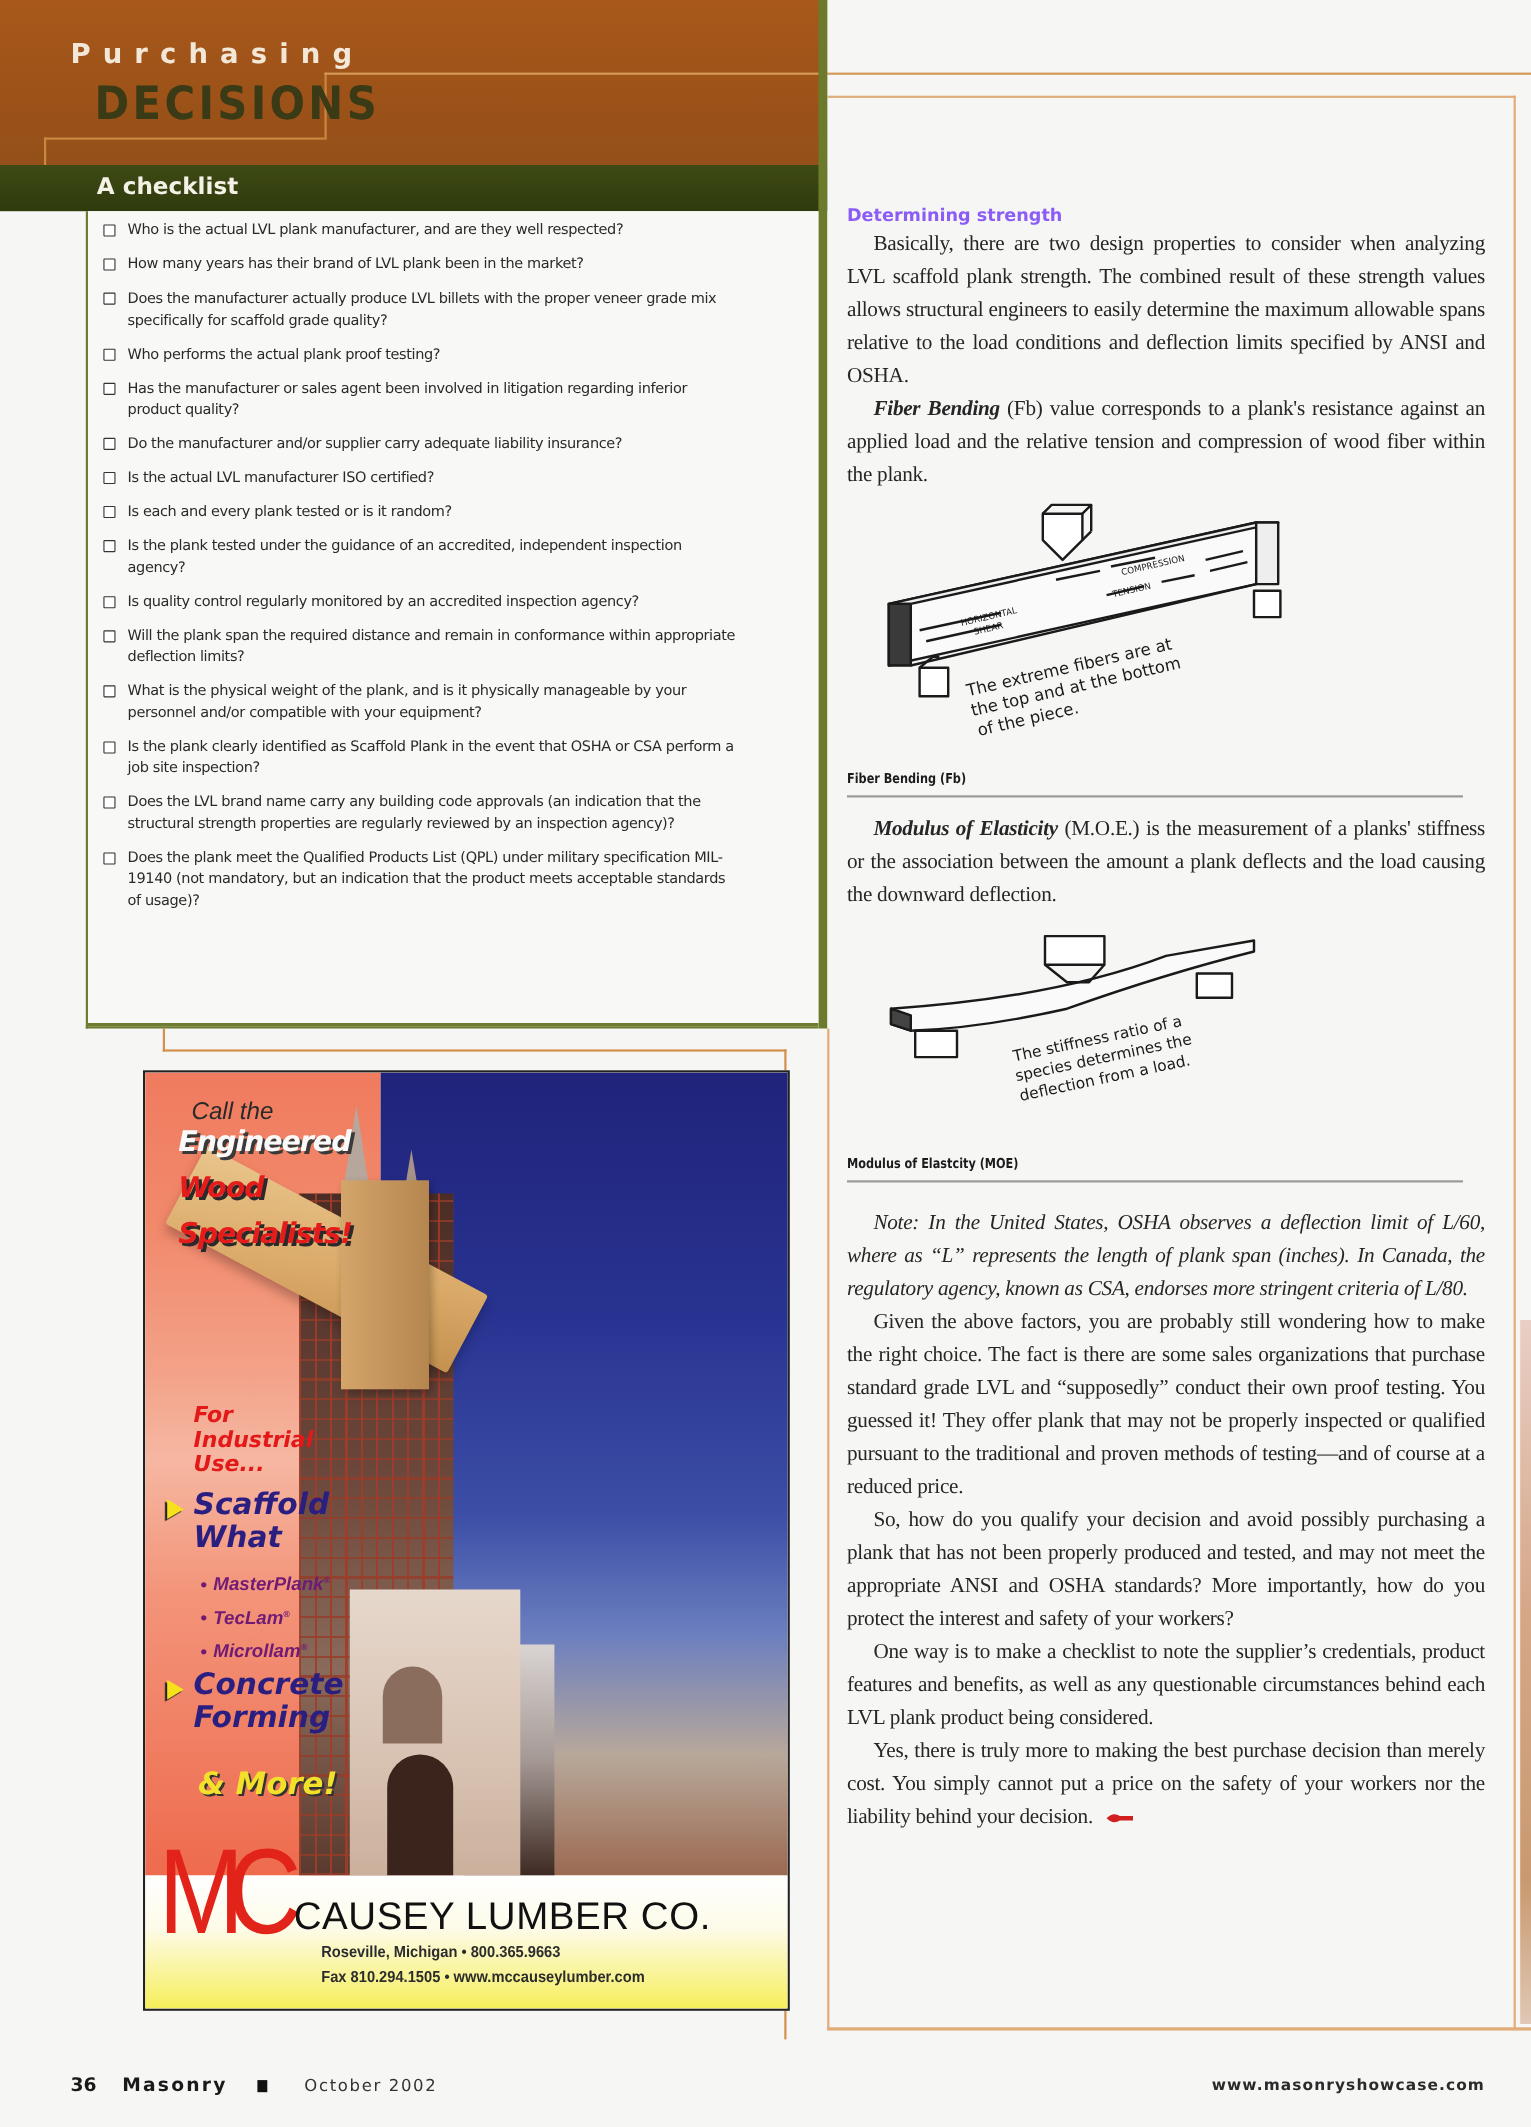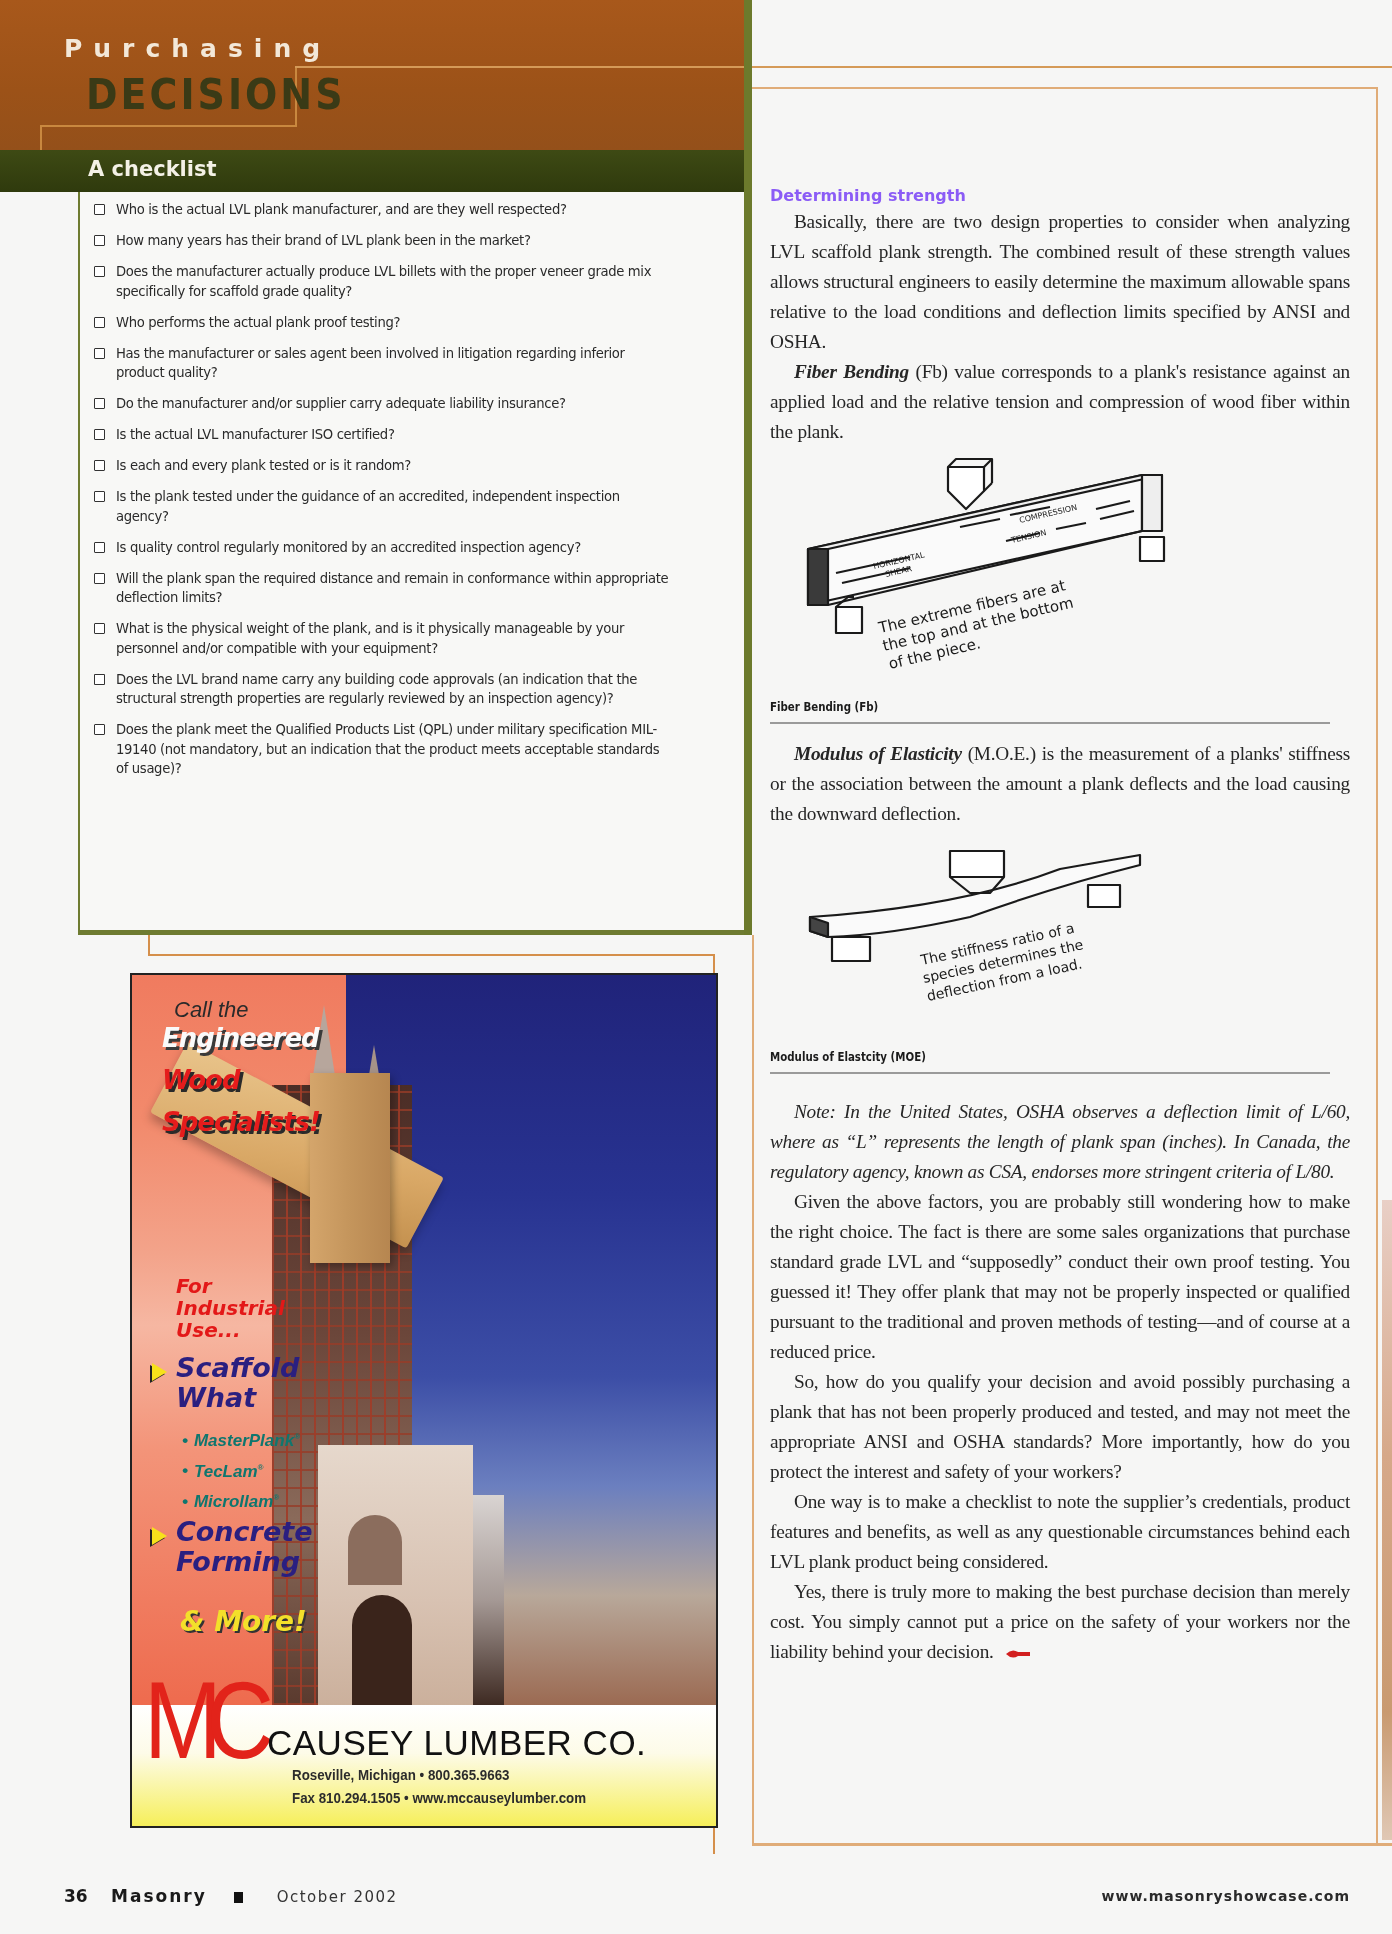--- a/index.html
+++ b/index.html
@@ -92,21 +92,21 @@
     font-size: 26px; letter-spacing: -1px; line-height: 1;
   }
   .ad-engineered { top: 50px; color: #fafafa; text-shadow: 3px 3px 0 #3a3a3a; }
   .ad-wood { top: 92px; color: #e51c1c; text-shadow: 3px 3px 0 #2a2a2a; }
   .ad-specialists { top: 134px; color: #e51c1c; text-shadow: 3px 3px 0 #2a2a2a; }
 
   .ad-for { position: absolute; left: 44px; top: 300px; font-family: "DejaVu Sans", sans-serif; font-weight: bold; font-style: italic; font-size: 20px; line-height: 22px; color: #e31818; }
   .ad-product { position: absolute; left: 44px; font-family: "DejaVu Sans", sans-serif; font-weight: bold; font-style: italic; font-size: 27px; line-height: 30px; color: #2a1f80; }
   .ad-arrow { position: absolute; left: 20px; width: 0; height: 0; border-top: 9px solid transparent; border-bottom: 9px solid transparent; border-left: 15px solid #f7e11b; filter: drop-shadow(-2px 2px 0 #222); }
   .ad-bullets { position: absolute; left: 50px; top: 448px; list-style: none; }
-  .ad-bullets li { font-family: "Liberation Sans", sans-serif; font-weight: bold; font-style: italic; font-size: 17px; line-height: 27px; color: #0f766e; }
+  .ad-bullets li { font-family: "Liberation Sans", sans-serif; font-weight: bold; font-style: italic; font-size: 17px; line-height: 27px; color: #701a75; }
   .ad-bullets li::before { content: "\2022"; margin-right: 6px; }
   .ad-bullets sup { font-size: 8px; }
   .ad-more { position: absolute; left: 48px; top: 630px; font-family: "DejaVu Sans", sans-serif; font-weight: bold; font-style: italic; font-size: 28px; color: #f3e02a; text-shadow: 2px 2px 0 #333; }
 
   
   .bldg-main { position: absolute; left: 0; top: 470px; width: 155px; height: 260px; background: linear-gradient(180deg,#e6d8cc,#d8c2b2 60%,#cbb09c); }
   .bldg-arch { position: absolute; left: 34px; top: 620px; width: 60px; height: 110px; border-radius: 30px 30px 0 0; background: #3a241b; }
   .bldg-arch2 { position: absolute; left: 30px; top: 540px; width: 54px; height: 70px; border-radius: 27px 27px 0 0; background: #8b6d5d; }
   .tower { position: absolute; left: 140px; top: 110px; width: 140px; height: 620px;
     background: repeating-linear-gradient(90deg, rgba(160,60,40,0.9) 0 2px, transparent 2px 14px),
@@ -167,21 +167,21 @@
       <li><span class="cb"></span><span>Does the manufacturer actually produce LVL billets with the proper veneer grade mix specifically for scaffold grade quality?</span></li>
       <li><span class="cb"></span><span>Who performs the actual plank proof testing?</span></li>
       <li><span class="cb"></span><span>Has the manufacturer or sales agent been involved in litigation regarding inferior product quality?</span></li>
       <li><span class="cb"></span><span>Do the manufacturer and/or supplier carry adequate liability insurance?</span></li>
       <li><span class="cb"></span><span>Is the actual LVL manufacturer ISO certified?</span></li>
       <li><span class="cb"></span><span>Is each and every plank tested or is it random?</span></li>
       <li><span class="cb"></span><span>Is the plank tested under the guidance of an accredited, independent inspection agency?</span></li>
       <li><span class="cb"></span><span>Is quality control regularly monitored by an accredited inspection agency?</span></li>
       <li><span class="cb"></span><span>Will the plank span the required distance and remain in conformance within appropriate deflection limits?</span></li>
       <li><span class="cb"></span><span>What is the physical weight of the plank, and is it physically manageable by your personnel and/or compatible with your equipment?</span></li>
-      <li><span class="cb"></span></li>
+      <li><span class="cb"></span><span>Is the plank clearly identified as Scaffold Plank in the event that OSHA or CSA perform a job site inspection?</span></li>
       <li><span class="cb"></span><span>Does the LVL brand name carry any building code approvals (an indication that the structural strength properties are regularly reviewed by an inspection agency)?</span></li>
       <li><span class="cb"></span><span>Does the plank meet the Qualified Products List (QPL) under military specification MIL-19140 (not mandatory, but an indication that the product meets acceptable standards of usage)?</span></li>
     </ul>
   <div class="bottom-rule"></div>
 </div>
 
 <div class="frame-l1"></div>
 <div class="frame-l2"></div>
 <div class="frame-l3"></div>
 <div class="frame-r-top"></div>

